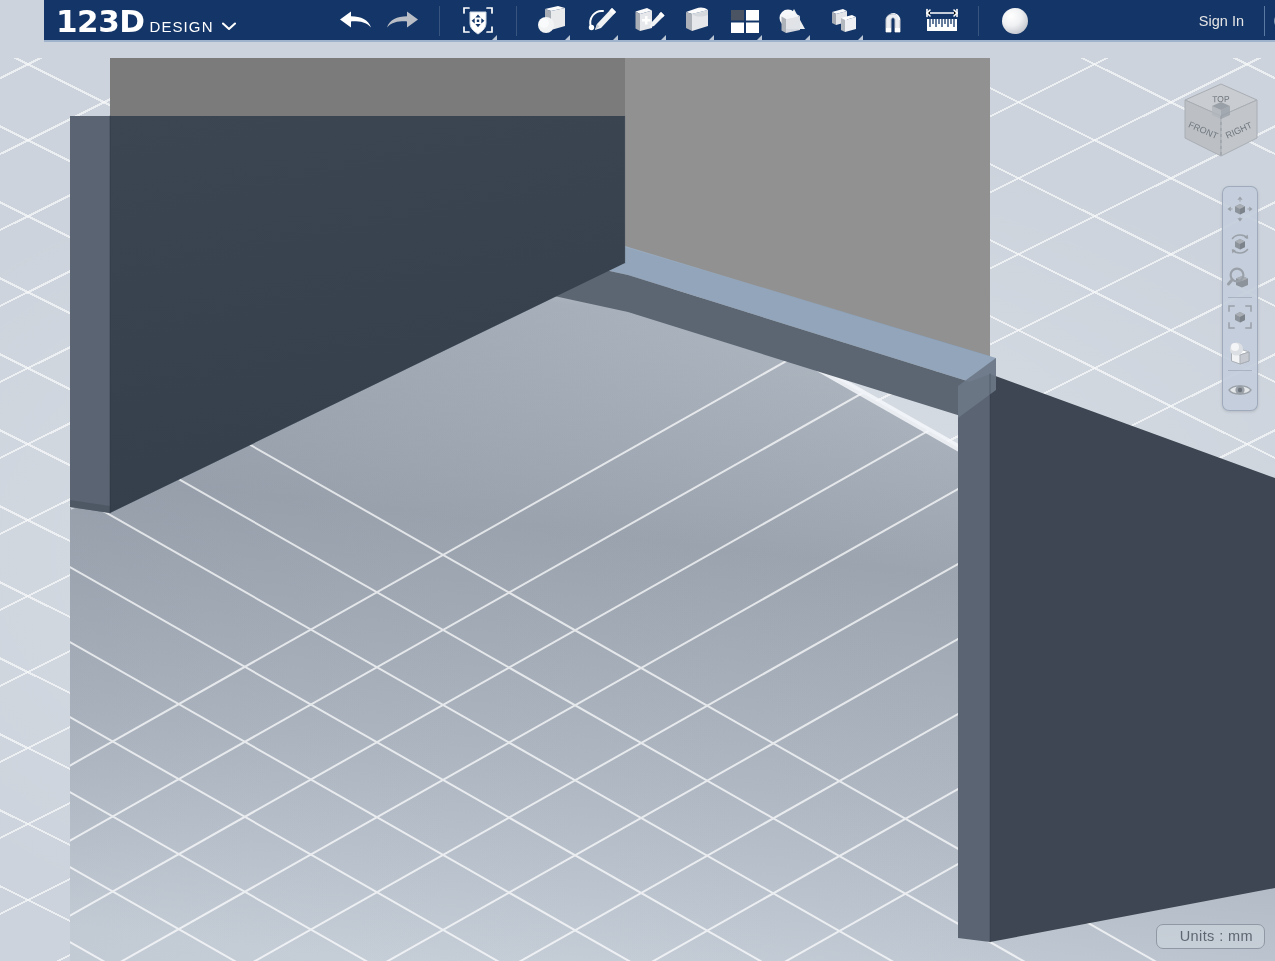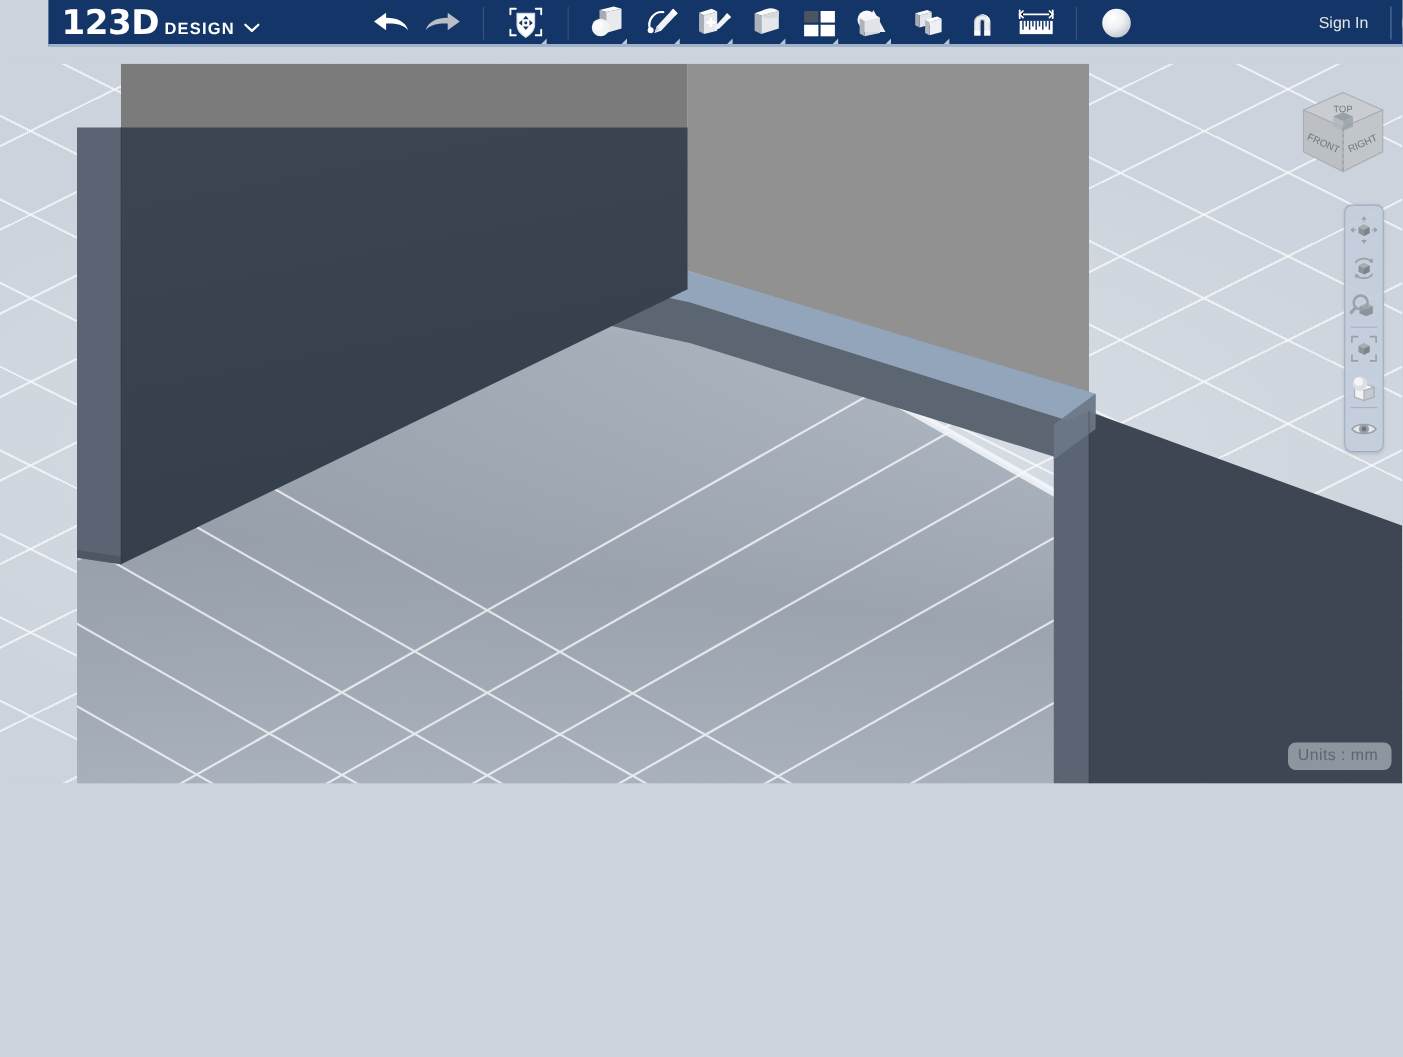--- a/index.html
+++ b/index.html
@@ -28,21 +28,21 @@
   .logo-wrap {
     display:flex; align-items:baseline; gap:0; padding-left:12px; min-width:190px;
     cursor:pointer; user-select:none;
   }
   .logo-123d {
     font-family:"DejaVu Sans", sans-serif;
     font-size:31px; font-weight:bold; color:#ffffff; letter-spacing:-0.5px; line-height:1;
   }
   .logo-design {
     font-size:15px; color:#ffffff; letter-spacing:1.1px; margin-left:5px; line-height:1;
-    font-weight:bold;
+    font-weight:normal;
   }
   .logo-caret {
     margin-left:8px; color:#ffffff; font-size:13px; line-height:1;
     transform: translateY(-1px);
   }
 
   
   #toolbar { display:flex; align-items:center; height:58px; margin-left:95px; }
   .tb-item {
     position:relative; width:48px; height:50px;
@@ -61,21 +61,21 @@
     margin-left:auto; display:flex; align-items:center; gap:0; padding-right:14px;
   }
   #signin {
     color:#e5e5e5; font-size:14.5px; padding:6px 14px; cursor:pointer; white-space:nowrap;
   }
   .vsep { width:1px; height:30px; background:#5b7aa3; margin:0 6px; }
   #help { width:34px;height:34px; display:flex;align-items:center;justify-content:center;cursor:pointer;}
 
   
   #viewport {
-    position:absolute; top:58px; left:0; width:1275px; height:654px;
+    position:absolute; top:58px; left:0; width:1275px; height:903px;
     overflow:hidden;
     background:#ccd3dc;
   }
   
   #grid-bg{
     position:absolute; inset:0;
     background-image:
       repeating-linear-gradient(26.5deg, rgba(255,255,255,0) 0 66px, rgba(255,255,255,.75) 66px 68px),
       repeating-linear-gradient(-26.5deg, rgba(255,255,255,0) 0 66px, rgba(255,255,255,.75) 66px 68px);
     opacity:.85;
@@ -105,21 +105,21 @@
   }
   .nav-btn{
     width:32px;height:33px; display:flex;align-items:center;justify-content:center;
     cursor:pointer; border-radius:3px;
   }
   .nav-div{ width:24px;height:1px;background:rgba(140,152,168,.5); }
 
   
   #units{
     position:absolute; right:10px; bottom:12px;
-    padding:3px 11px 4px 8px;
+    padding:3px 11px 4px 23px;
     border:1px solid #8f98a4; border-radius:7px;
     background:rgba(208,215,223,.55);
     color:#5d6672; font-size:14.5px; letter-spacing:.4px;
     cursor:pointer; white-space:nowrap;
   }
 </style>
 </head>
 <body>
 
 <div id="app">

